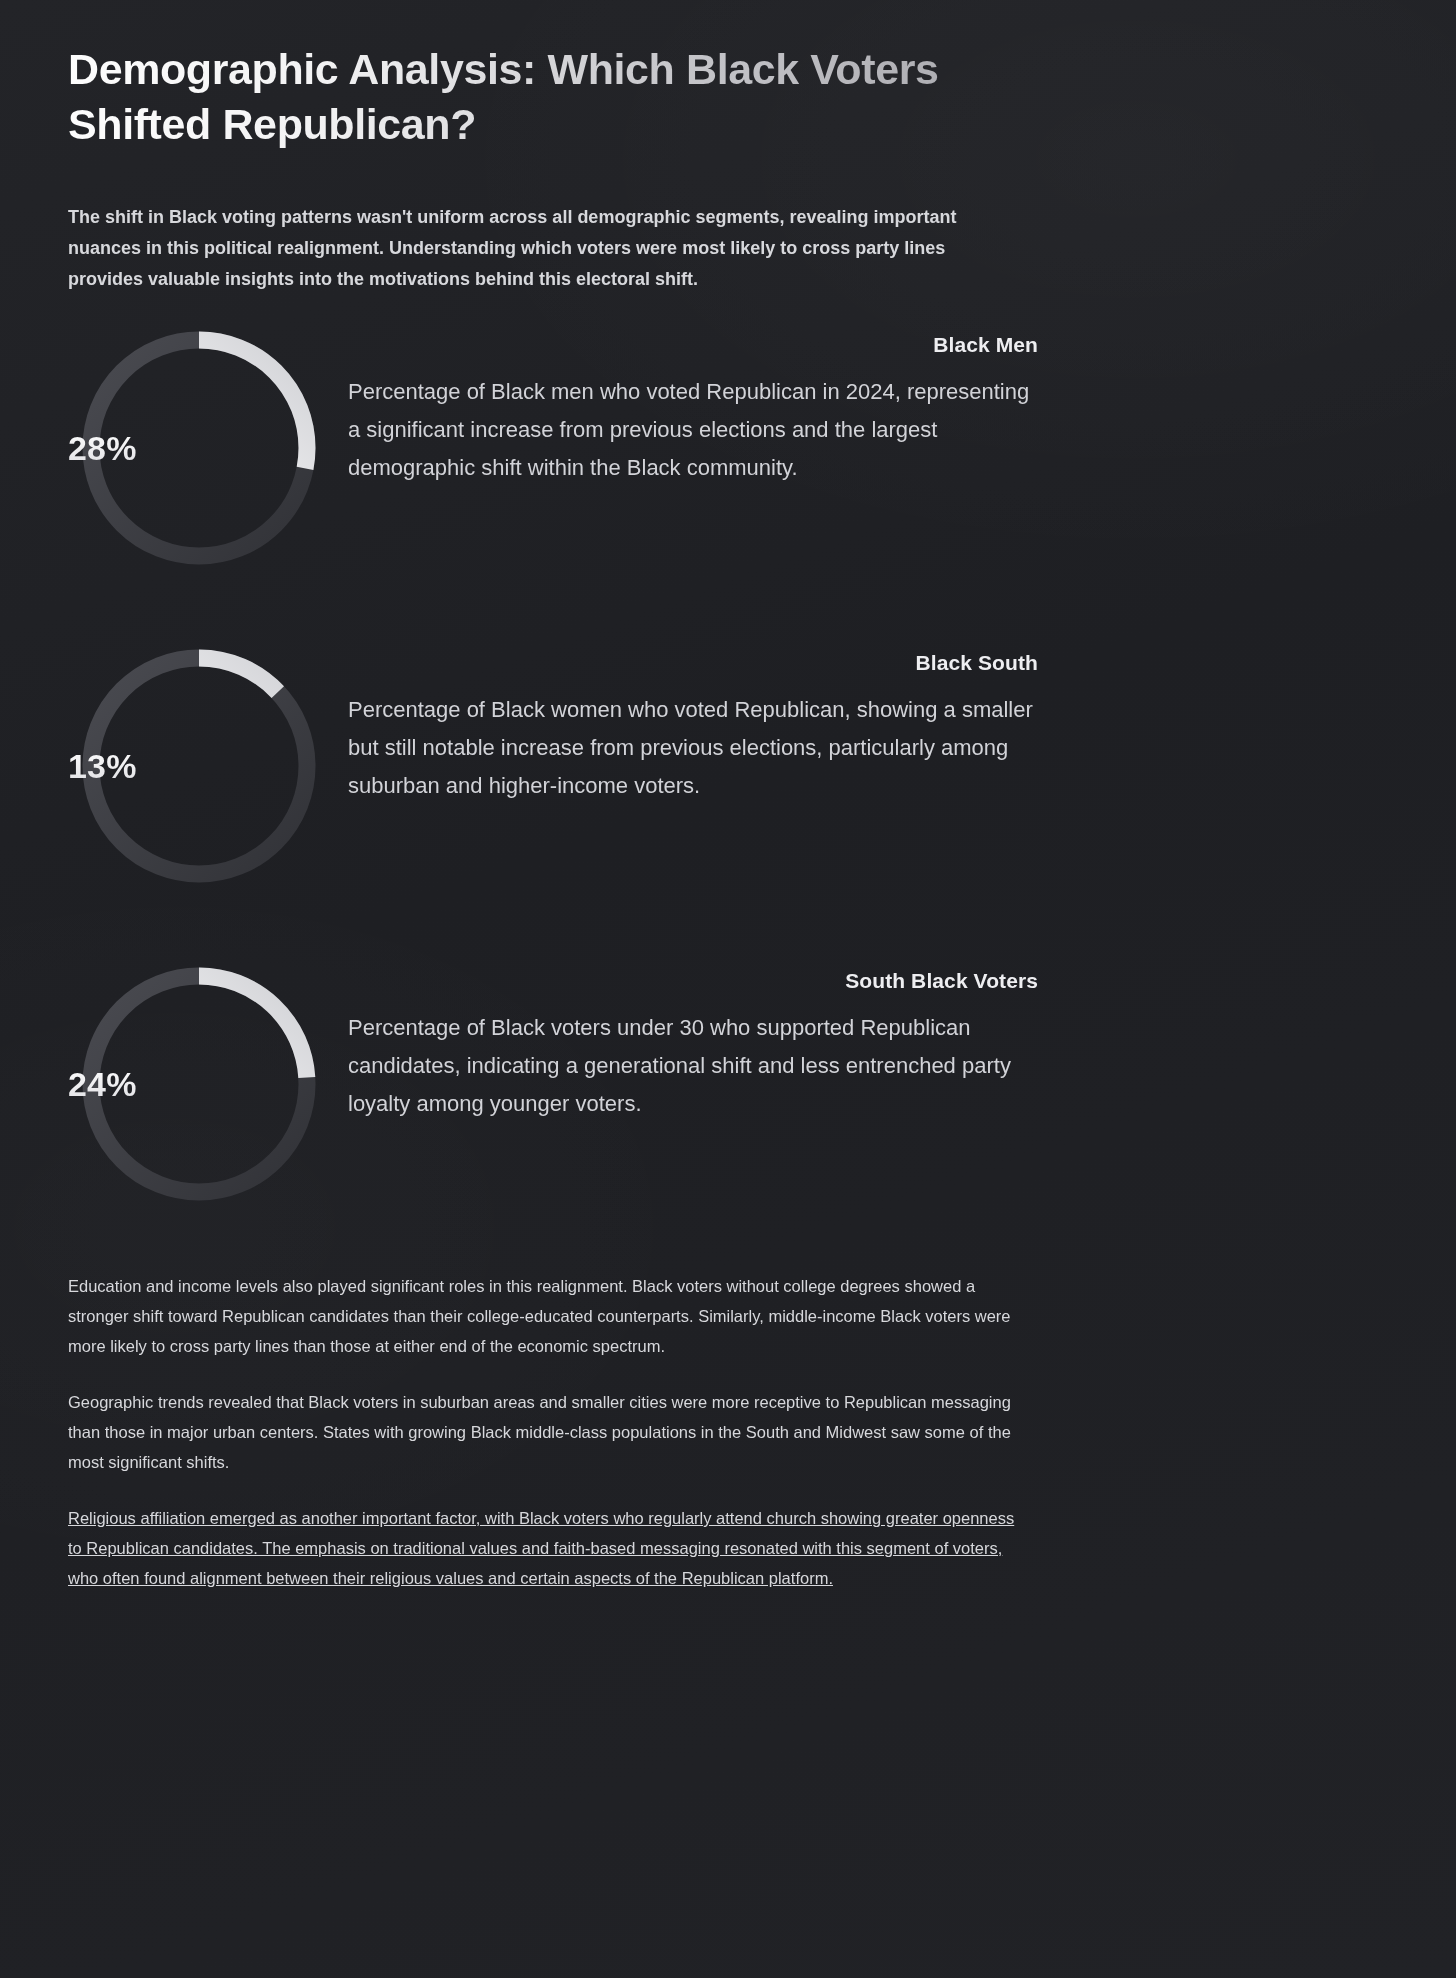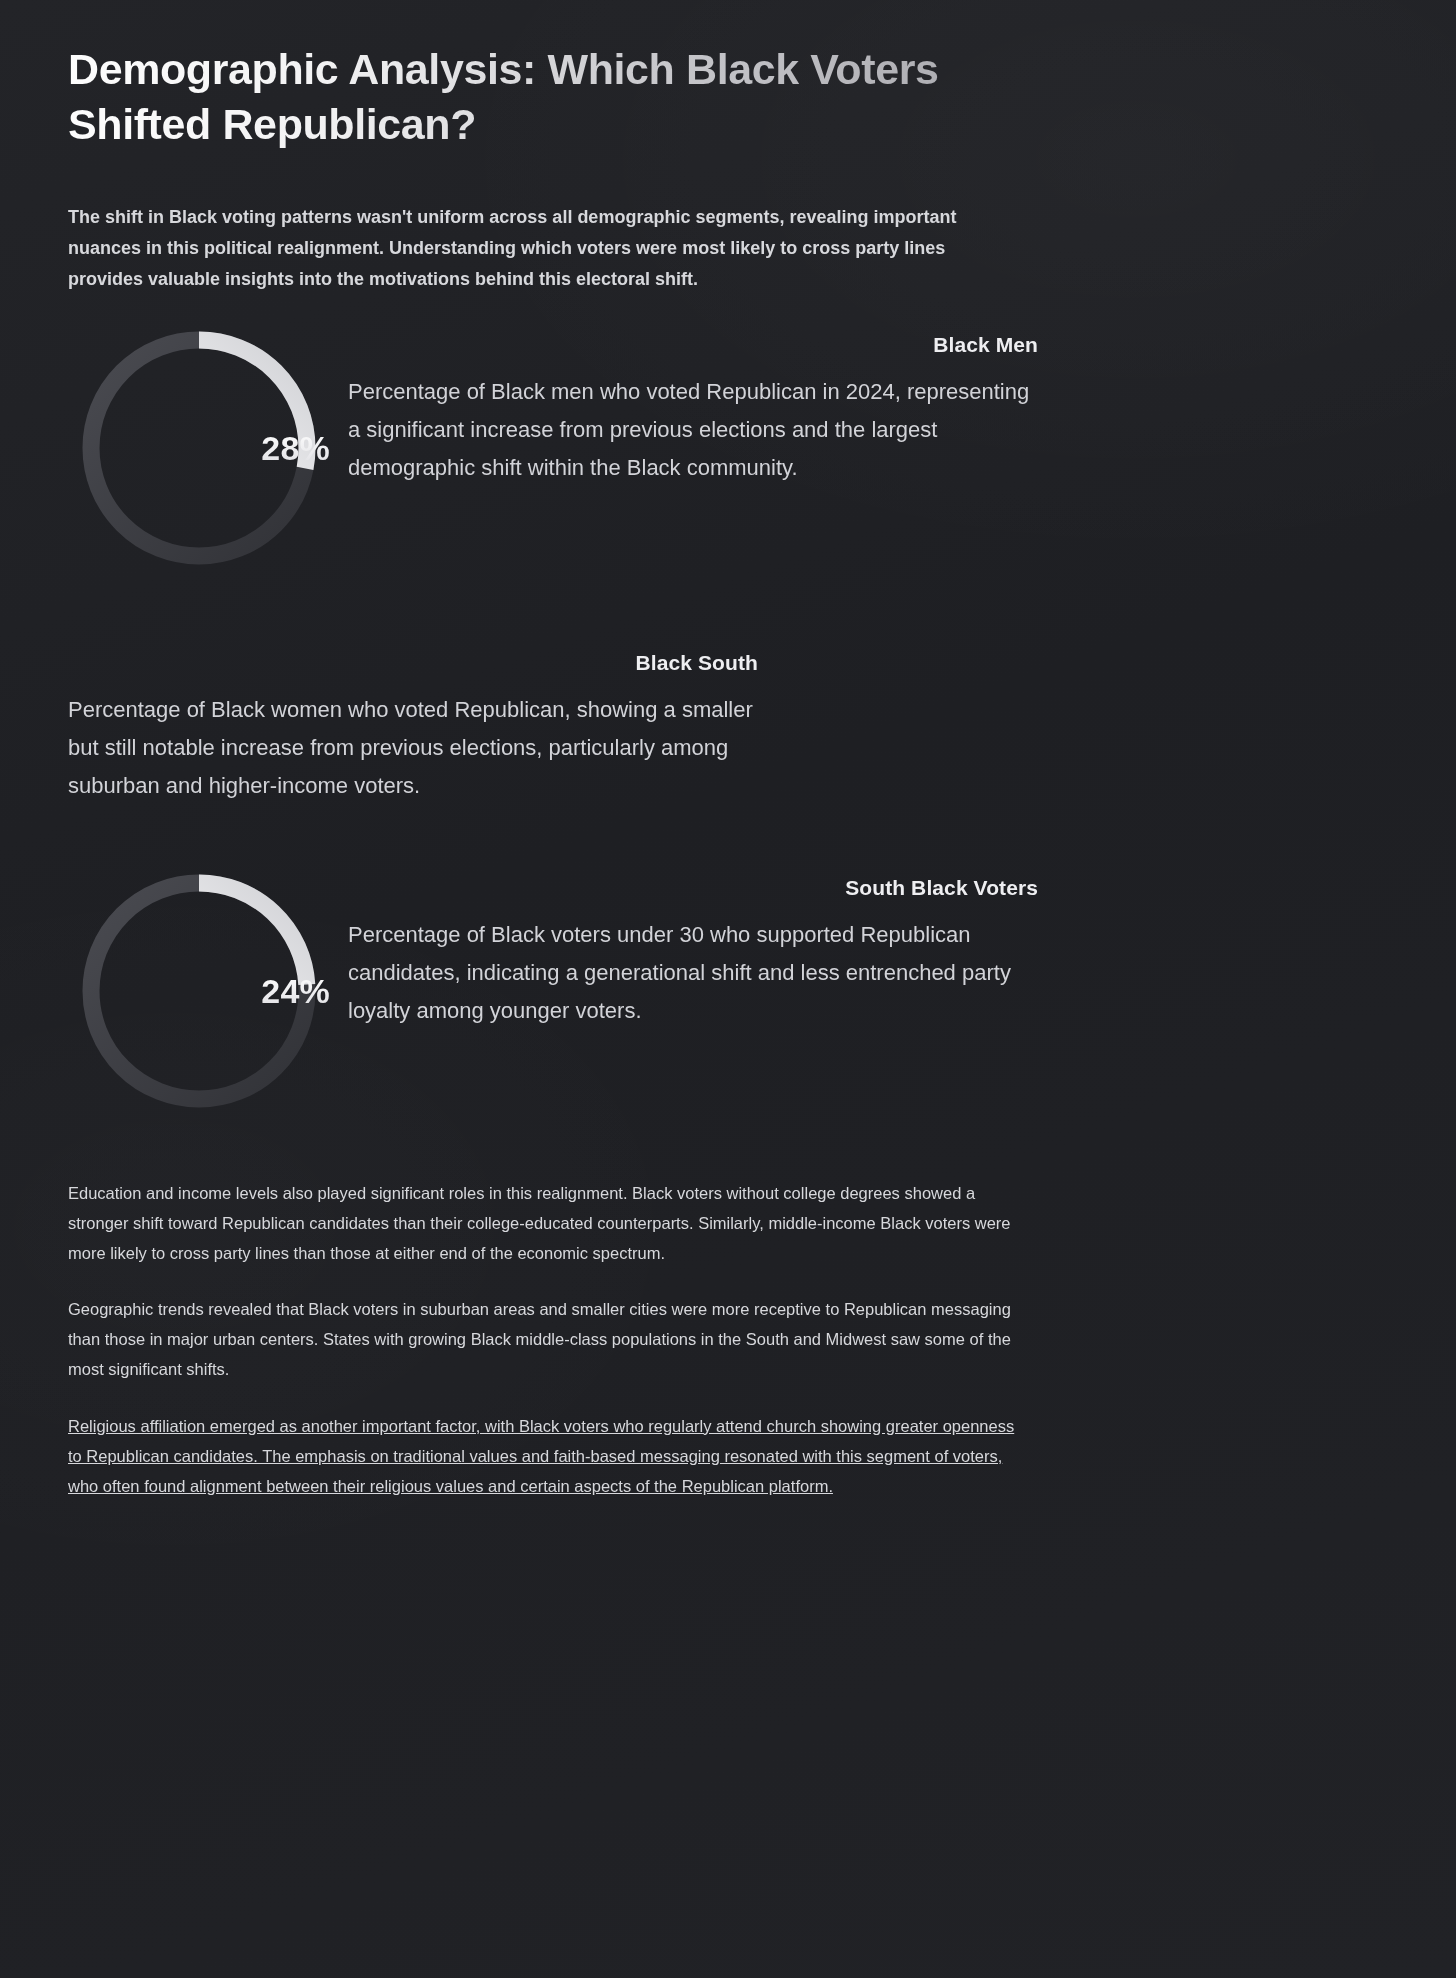--- a/index.html
+++ b/index.html
@@ -77,21 +77,21 @@
   }
 
   .donut svg { display: block; overflow: visible; }
 
   .donut .pct {
     position: absolute;
     left: 0;
     right: 0;
     top: 50%;
     transform: translateY(-50%);
-    text-align: right;
+    text-align: left;
     font-size: 34px;
     font-weight: 700;
     letter-spacing: 0.2px;
     background: linear-gradient(180deg, #ffffff 0%, #dfdfe3 100%);
     -webkit-background-clip: text;
     background-clip: text;
     color: transparent;
     -webkit-text-fill-color: transparent;
   }
 
@@ -158,20 +158,40 @@
             </svg>
             <div class="pct">28%</div>
           </div>
         </div>
         <div class="stat-body">
           <div class="stat-label">Black Men</div>
           <div class="stat-desc">Percentage of Black men who voted Republican in 2024, representing a significant increase from previous elections and the largest demographic shift within the Black community.</div>
         </div>
       </div>
       <div class="stat-row">
+        <div class="donut-wrap">
+          <div class="donut">
+            <svg width="262" height="262" viewBox="0 0 262 262">
+              <defs>
+                <linearGradient id="g1" x1="0" y1="0" x2="1" y2="1">
+                  <stop offset="0%" stop-color="#ffffff"></stop>
+                  <stop offset="55%" stop-color="#ececee"></stop>
+                  <stop offset="100%" stop-color="#cfd0d4"></stop>
+                </linearGradient>
+                <linearGradient id="tg1" x1="0" y1="0" x2="1" y2="1">
+                  <stop offset="0%" stop-color="#4a4b51"></stop>
+                  <stop offset="100%" stop-color="#313237"></stop>
+                </linearGradient>
+              </defs>
+              <circle cx="131" cy="131" r="108" fill="none" stroke="url(#tg1)" stroke-width="17"></circle>
+              <circle cx="131" cy="131" r="108" fill="none" stroke="url(#g1)" stroke-width="17" stroke-dasharray="88.22 678.58" transform="rotate(-90 131 131)"></circle>
+            </svg>
+            <div class="pct">13%</div>
+          </div>
+        </div>
         <div class="stat-body">
           <div class="stat-label">Black South</div>
           <div class="stat-desc">Percentage of Black women who voted Republican, showing a smaller but still notable increase from previous elections, particularly among suburban and higher-income voters.</div>
         </div>
       </div>
       <div class="stat-row">
         <div class="donut-wrap">
           <div class="donut">
             <svg width="262" height="262" viewBox="0 0 262 262">
               <defs>

